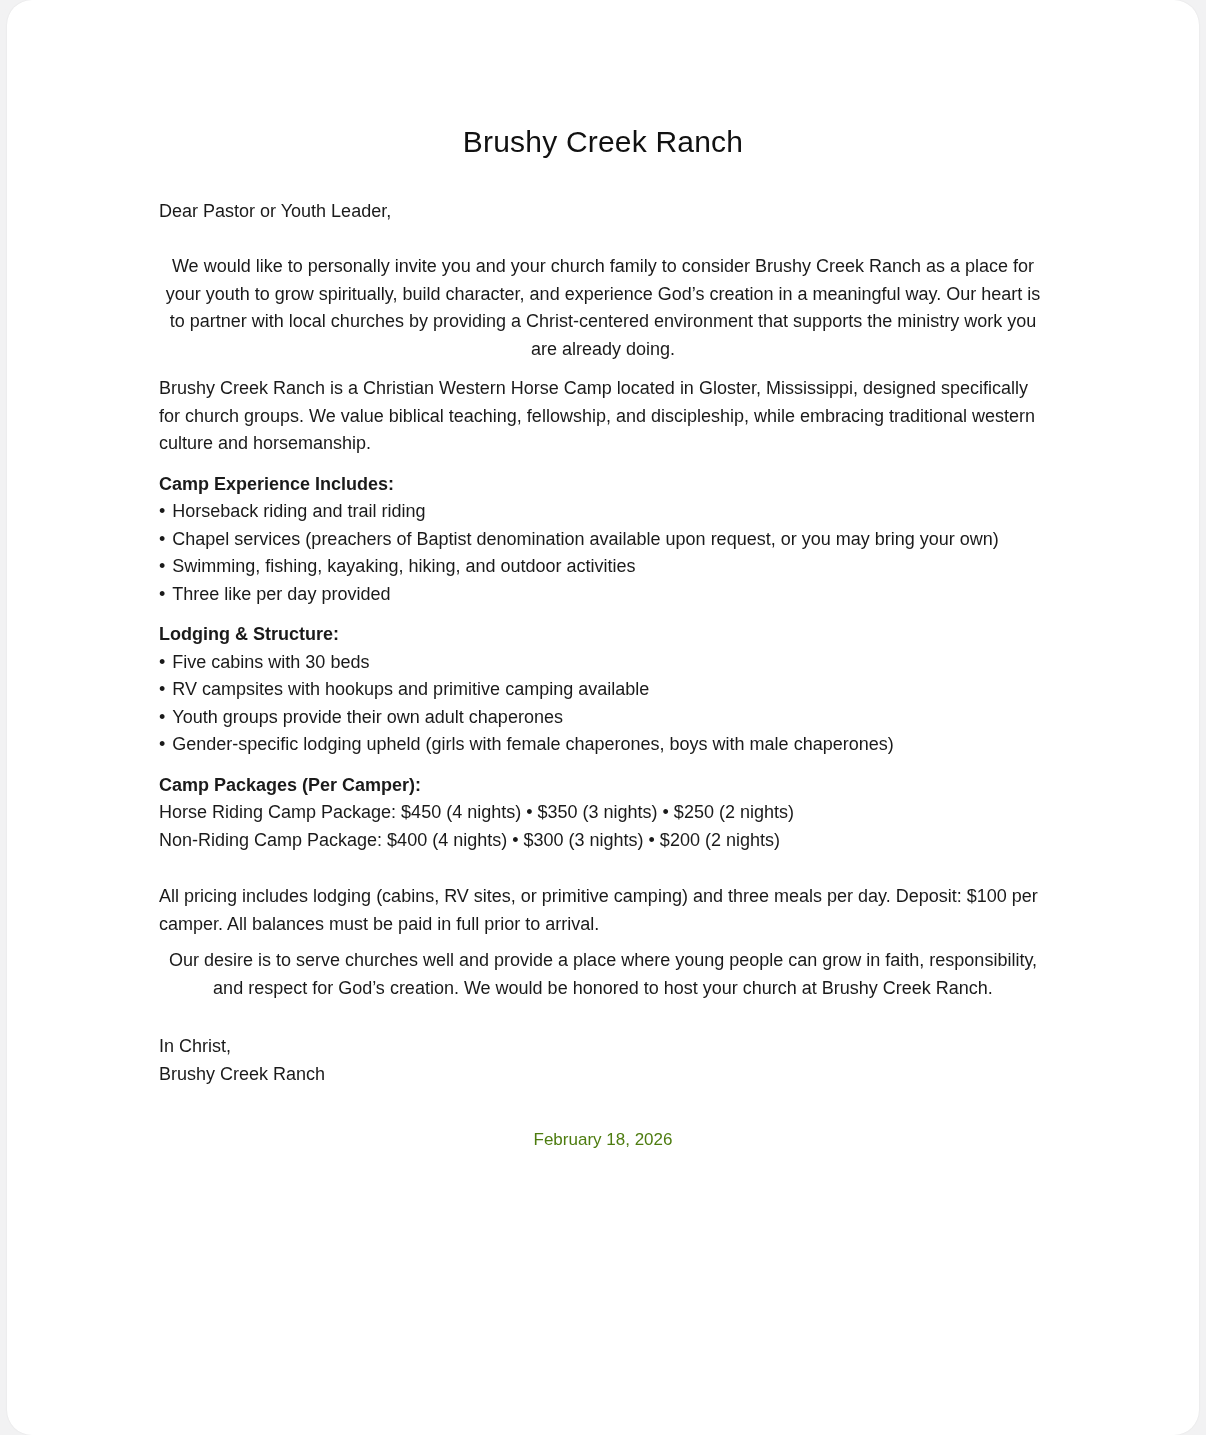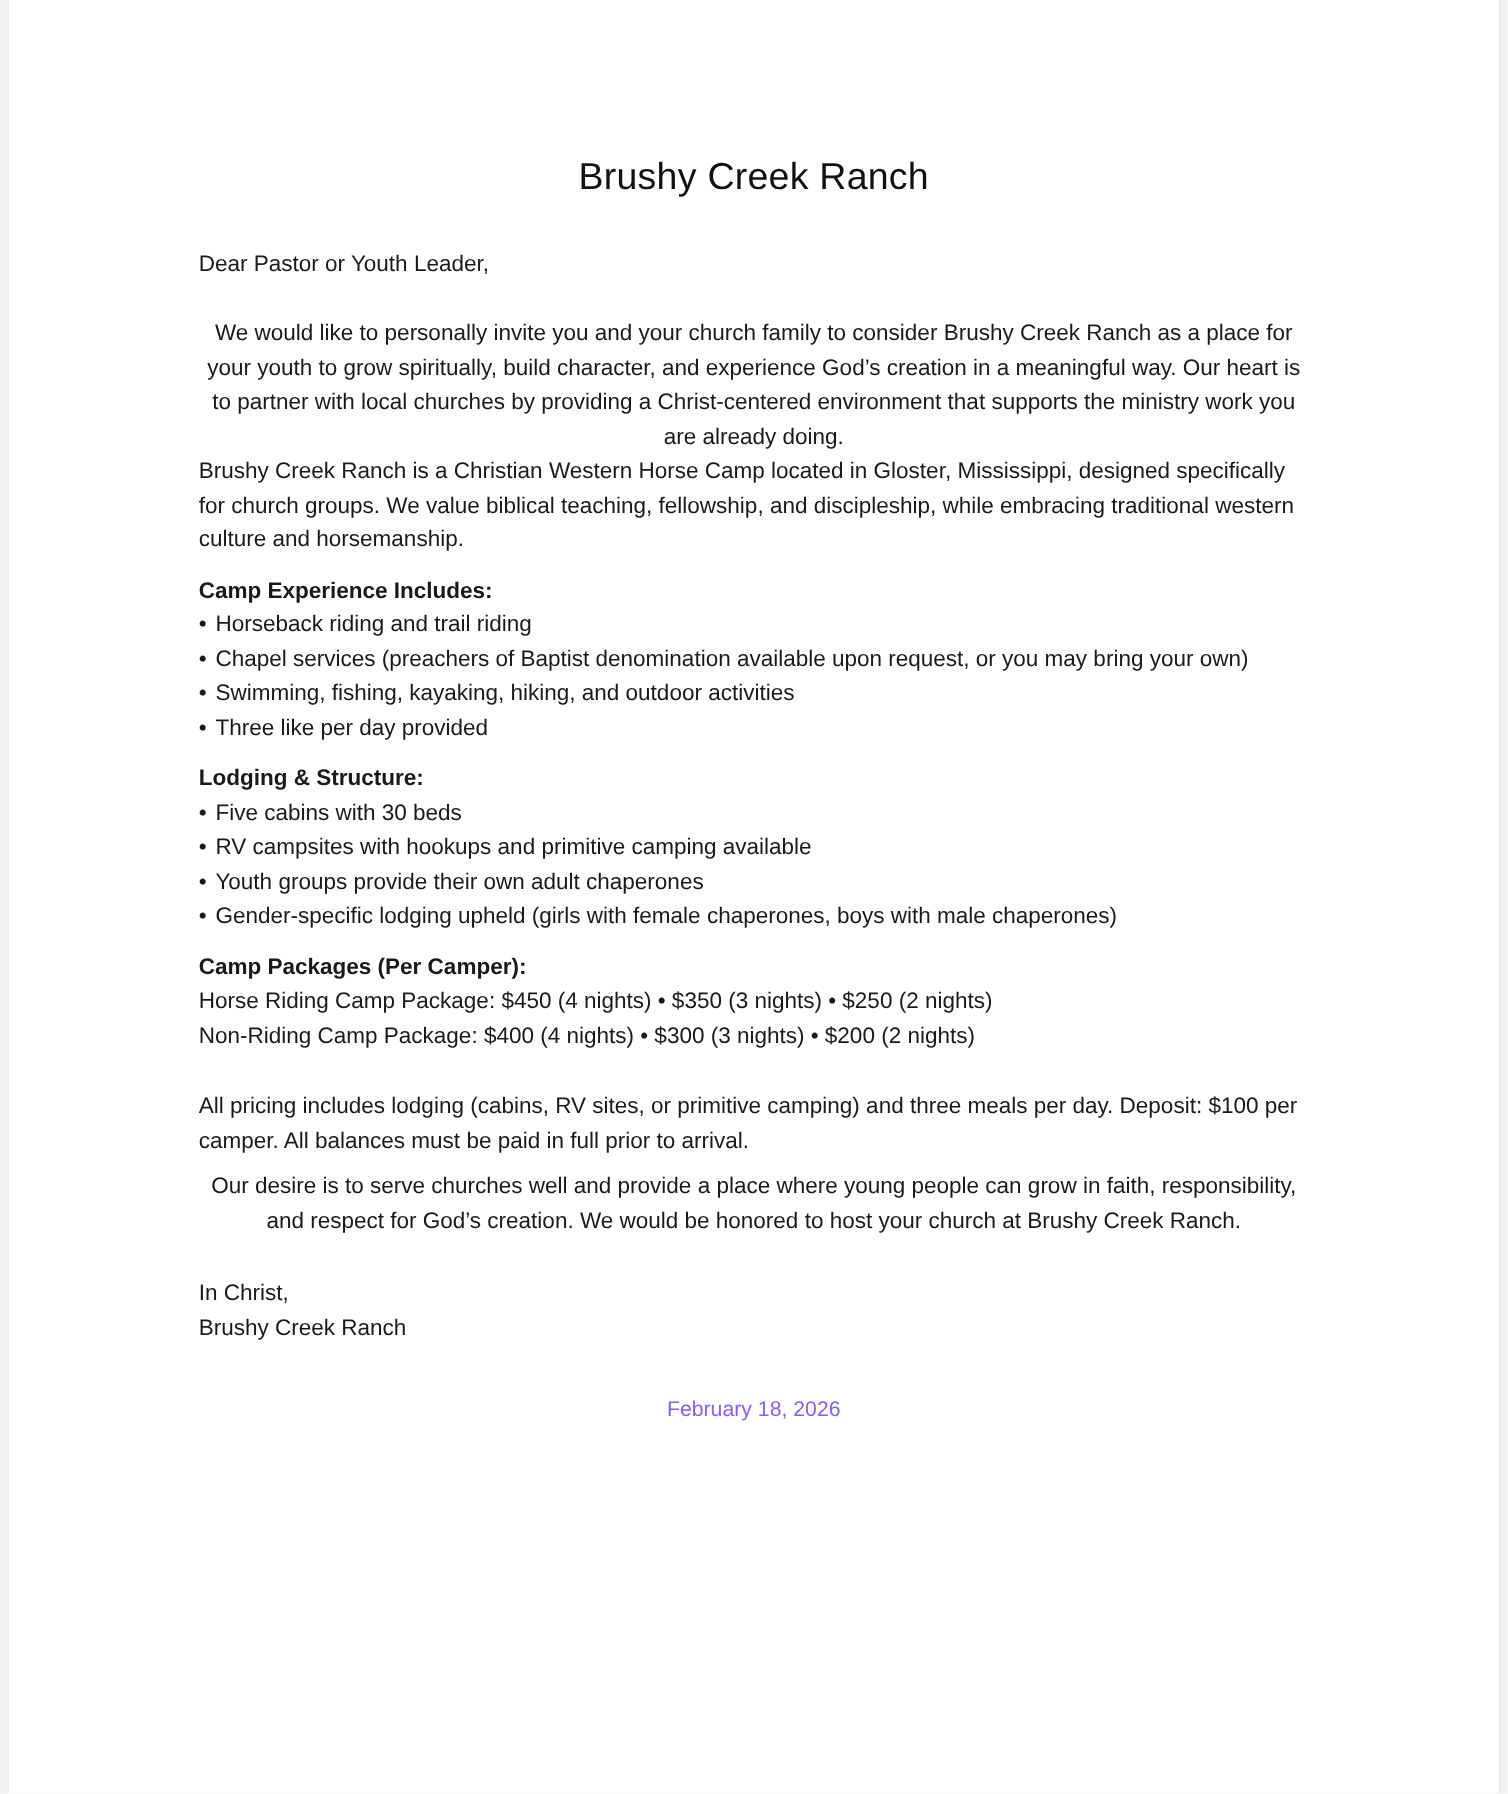--- a/index.html
+++ b/index.html
@@ -1,15 +1,15 @@
 <!DOCTYPE html>
 <html><head>
 <meta charset="utf-8">
 <style>
-  * { box-sizing: border-box; }
+  * { box-sizing: border-box; border-radius: 25px; }
   html, body {
     margin: 0;
     padding: 0;
     background: #f2f2f3;
     font-family: "Liberation Sans", sans-serif;
     color: #1a1a1a;
   }
   .viewport {
     width: 1206px;
     min-height: 1435px;
@@ -34,29 +34,29 @@
   .body-text {
     font-size: 18px;
     line-height: 27.5px;
   }
   .block { margin: 0; }
   .heading { font-weight: 700; margin: 0; }
   .para { margin: 0; }
   .bullet-marker { margin-right: 7px; }
   .mt-salutation { margin-top: 42px; }
   .mt-blankline  { margin-top: 28px; text-align: center; }
-  .mt-para      { margin-top: 0; }
+  .mt-para      { margin-top: 12px; }
   .mt-section   { margin-top: 13px; }
   .mt-big       { margin-top: 29px; }
   .mt-small     { margin-top: 9px; text-align: center; }
   .mt-signoff   { margin-top: 31px; }
   .mt-date      { margin-top: 38px; }
   .date {
     text-align: center;
-    color: #8b5cf6;
+    color: #4d7c0f;
     font-size: 17px;
   }
 </style>
 </head>
 <body>
 
 <div class="viewport">
   <div class="page body-text">
 
     <h1 class="title">Brushy Creek Ranch</h1>

